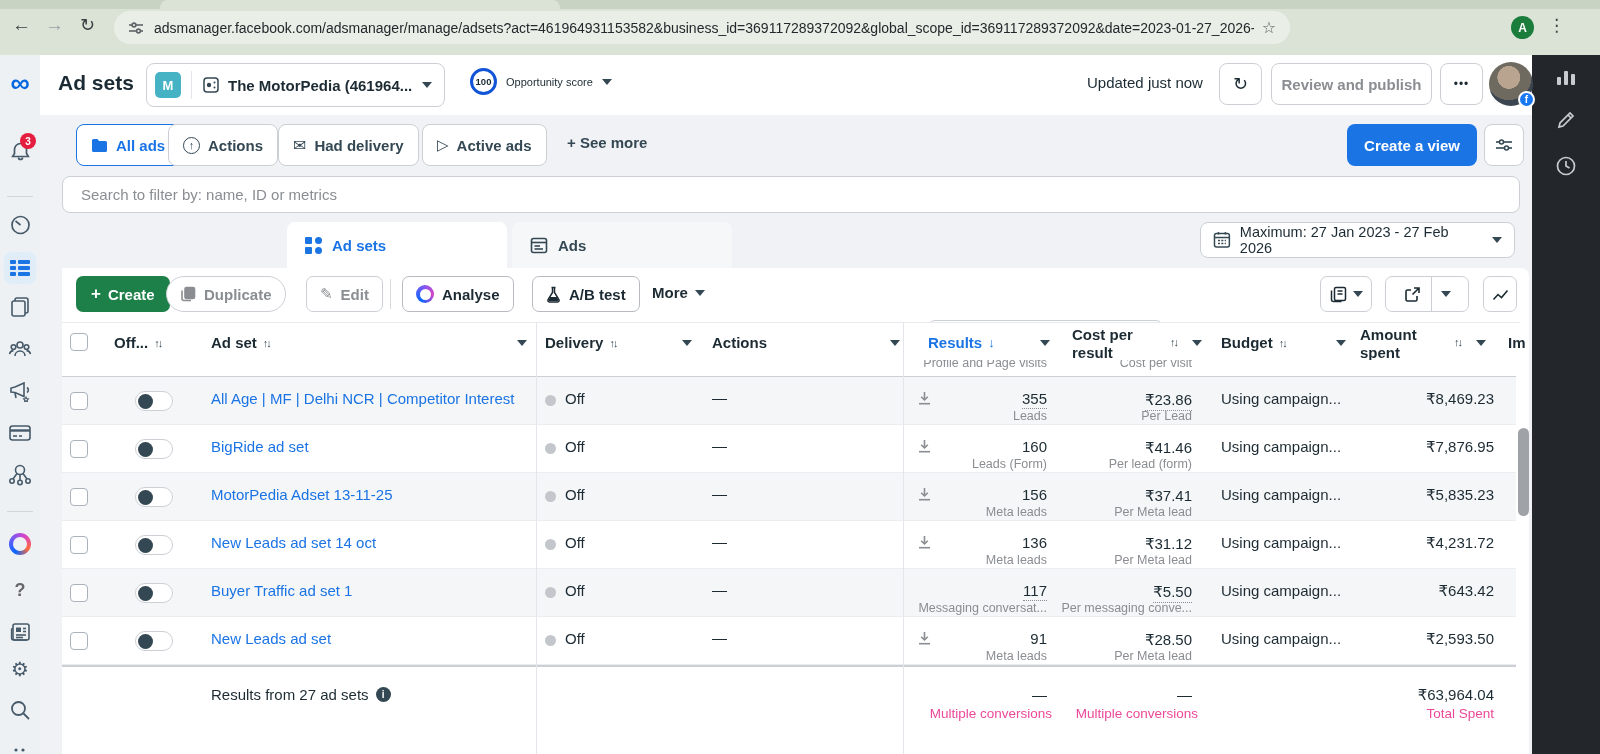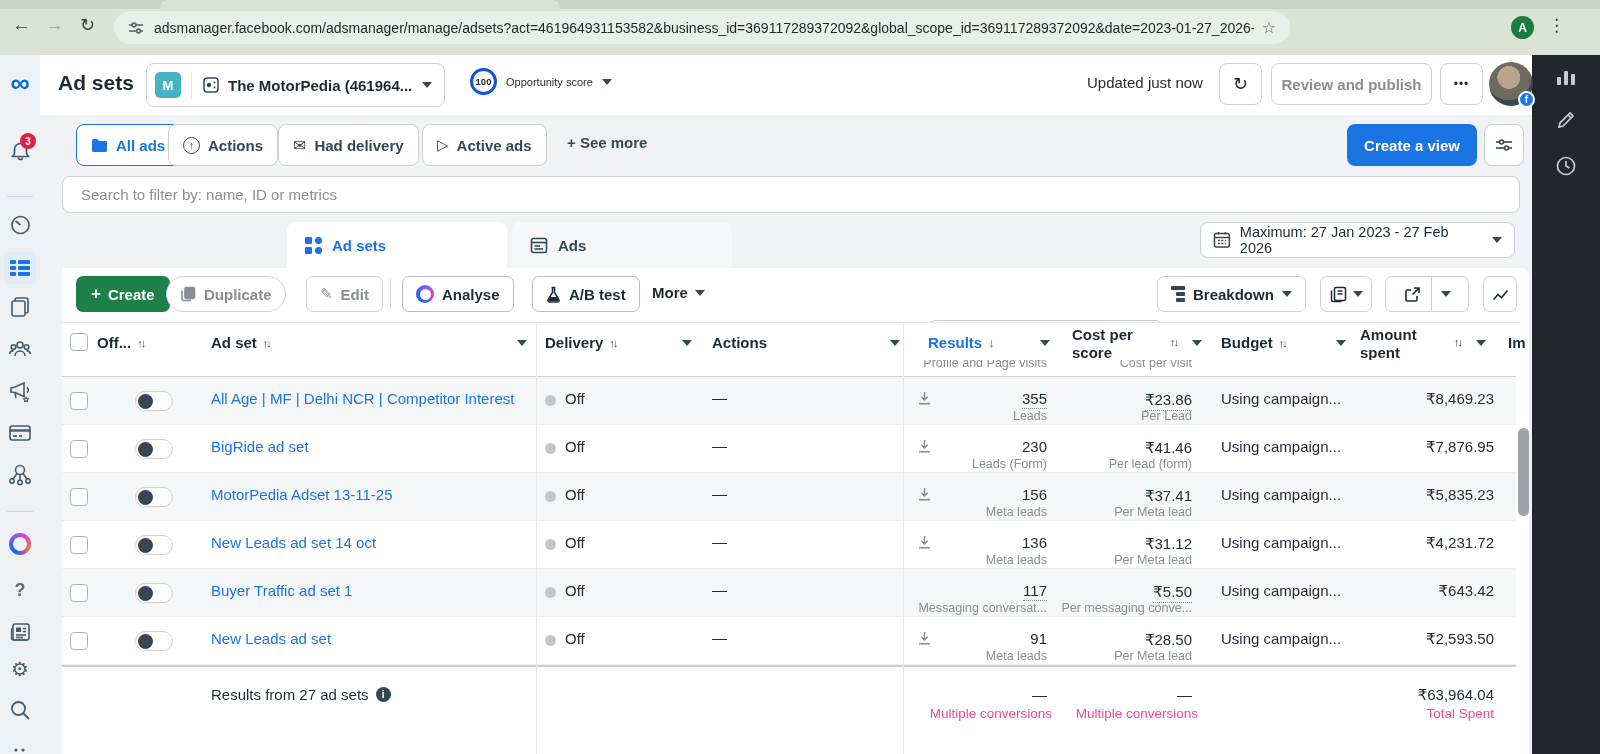--- a/index.html
+++ b/index.html
@@ -408,29 +408,20 @@
   </div>
   <div class="tbtn" style="left:928px;margin-top:44px;">
     <span class="cols-ico">
         <i></i>
         <i></i>
         <i></i>
       </span>
     <span>Columns: Performance</span>
     <span class="caret"></span>
   </div>
-  <div class="tbtn" style="left:1157px;">
-    <span class="bd-ico">
-        <i style="width:14px;"></i>
-        <i style="width:9px;margin-left:5px;"></i>
-        <i style="width:9px;margin-left:5px;"></i>
-      </span>
-    <span>Breakdown</span>
-    <span class="caret"></span>
-  </div>
   <div class="tbtn" style="left:1320px;width:52px;justify-content:center;gap:6px;padding:0;">
     <svg width="17" height="17" viewBox="0 0 17 17" fill="none" stroke="#1c2b33" stroke-width="1.5">
         <rect x="4.5" y="1.5" width="11" height="13" rx="1.5"></rect>
         <path d="M1.5 4.5v9a2 2 0 0 0 2 2h8"></path>
         <line x1="7.5" y1="5" x2="12.5" y2="5"></line>
         <line x1="7.5" y1="8" x2="12.5" y2="8"></line>
       </svg>
     <span class="caret"></span>
   </div>
   <div class="tbtn" style="left:1385px;width:84px;padding:0;justify-content:center;gap:0;">
@@ -442,21 +433,21 @@
     <span class="caret"></span>
   </div>
   <div class="tbtn" style="left:1483px;width:34px;justify-content:center;padding:0;">
     <svg width="17" height="15" viewBox="0 0 17 15" fill="none" stroke="#1c2b33" stroke-width="1.6">
         <path d="M1.5 12.5l4.5-5 3.5 3 6-7"></path>
       </svg>
   </div>
 
   <div class="thead">
     <span class="cb" style="position:absolute;left:8px;top:10px;"></span>
-    <div class="th" style="left:35px;">
+    <div class="th" style="left:52px;">
         <span>Off...</span>
         <span class="sort">↑↓</span>
       </div>
     <div class="th" style="left:149px;">
         <span>Ad set</span>
         <span class="sort">↑↓</span>
       </div>
     <span class="caret" style="position:absolute;left:455px;top:17px;"></span>
     <div class="th" style="left:483px;">
         <span>Delivery</span>
@@ -465,21 +456,21 @@
     <span class="caret" style="position:absolute;left:620px;top:17px;"></span>
     <div class="th" style="left:650px;">
         <span>Actions</span>
       </div>
     <span class="caret" style="position:absolute;left:828px;top:17px;"></span>
     <div class="th" style="left:866px;color:#1b74e4;">
         <span>Results</span>
         <span class="sort" style="color:#1b74e4;font-size:13px;">↓</span>
       </div>
     <span class="caret" style="position:absolute;left:978px;top:17px;"></span>
-    <div class="th th2" style="left:1010px;width:80px;"><span>Cost per score</span></div>
+    <div class="th th2" style="left:1010px;width:80px;"><span>Cost per result</span></div>
     <span class="sort" style="position:absolute;left:1108px;top:13px;">↑↓</span>
     <span class="caret" style="position:absolute;left:1130px;top:17px;"></span>
     <div class="th" style="left:1159px;">
         <span>Budget</span>
         <span class="sort">↑↓</span>
       </div>
     <span class="caret" style="position:absolute;left:1274px;top:17px;"></span>
     <div class="th th2" style="left:1298px;width:62px;"><span>Amount spent</span></div>
     <span class="sort" style="position:absolute;left:1392px;top:13px;">↑↓</span>
     <span class="caret" style="position:absolute;left:1414px;top:17px;"></span>
@@ -520,21 +511,21 @@
         <span class="knob"></span>
       </span>
     <a class="name">BigRide ad set</a>
     <span class="dot"></span>
     <span class="deliv">Off</span>
     <span class="dash">—</span>
     <span class="dl"><svg width="13" height="14" viewBox="0 0 13 14" fill="none" stroke="#8a8d91" stroke-width="1.6">
           <path d="M6.5 1v7.5M3.2 5.8l3.3 3.2 3.3-3.2"></path>
           <path d="M1 12.7h11"></path>
         </svg></span>
-    <span class="rval">230</span>
+    <span class="rval">160</span>
     <span class="rlab">Leads (Form)</span>
     <span class="cval">₹41.46</span>
     <span class="clab">Per lead (form)</span>
     <span class="bud">Using campaign...</span>
     <span class="sval">₹7,876.95</span>
   </div>
 
   <div class="row alt" style="top:473px;">
     <span class="cb"></span>
     <span class="toggle">

